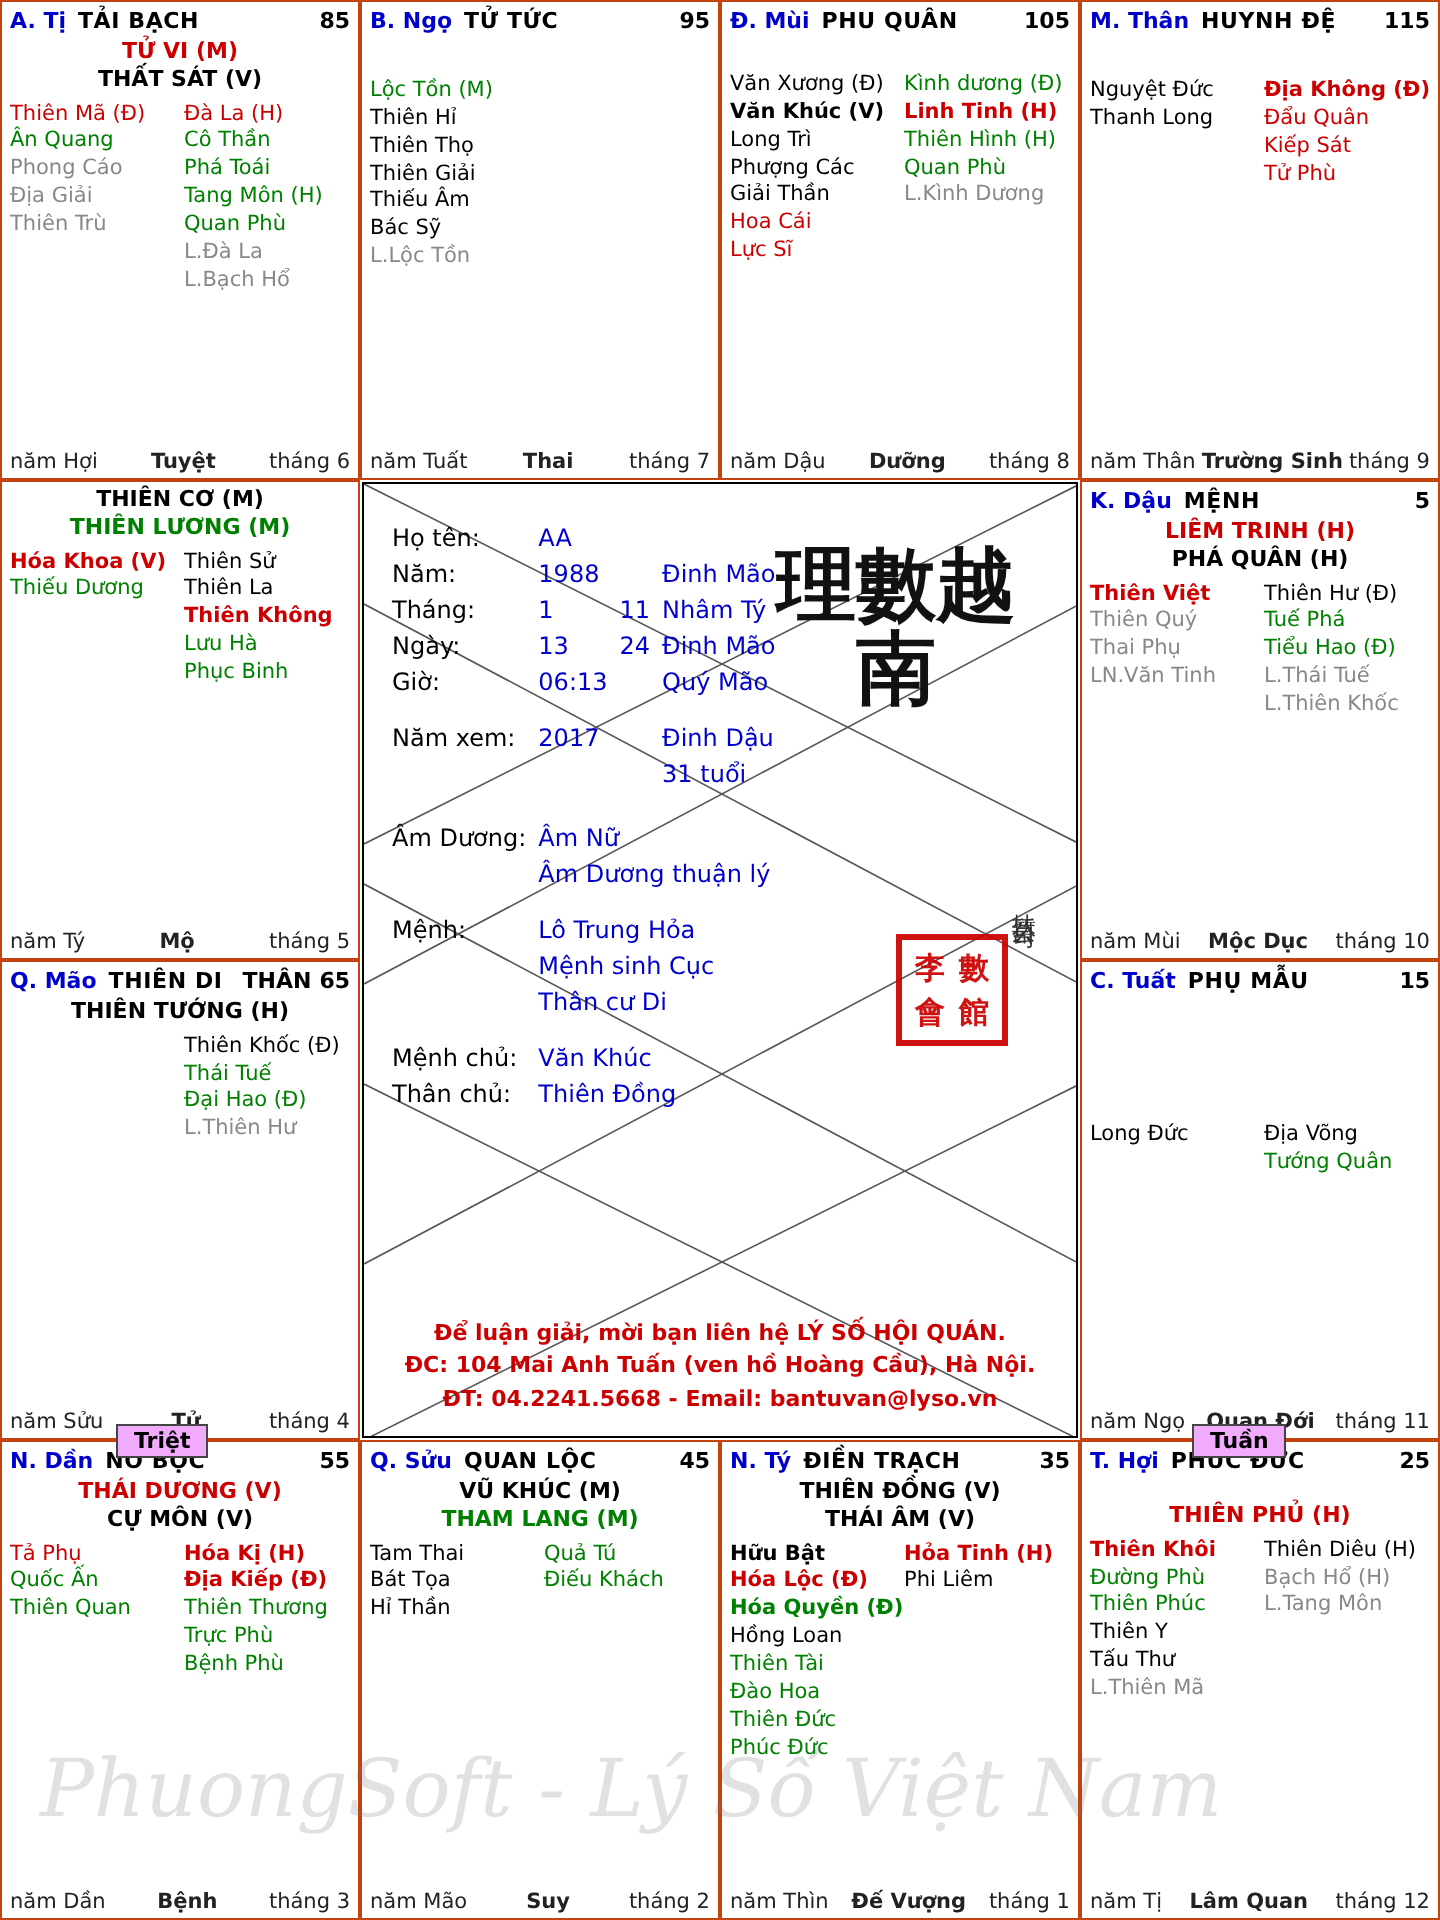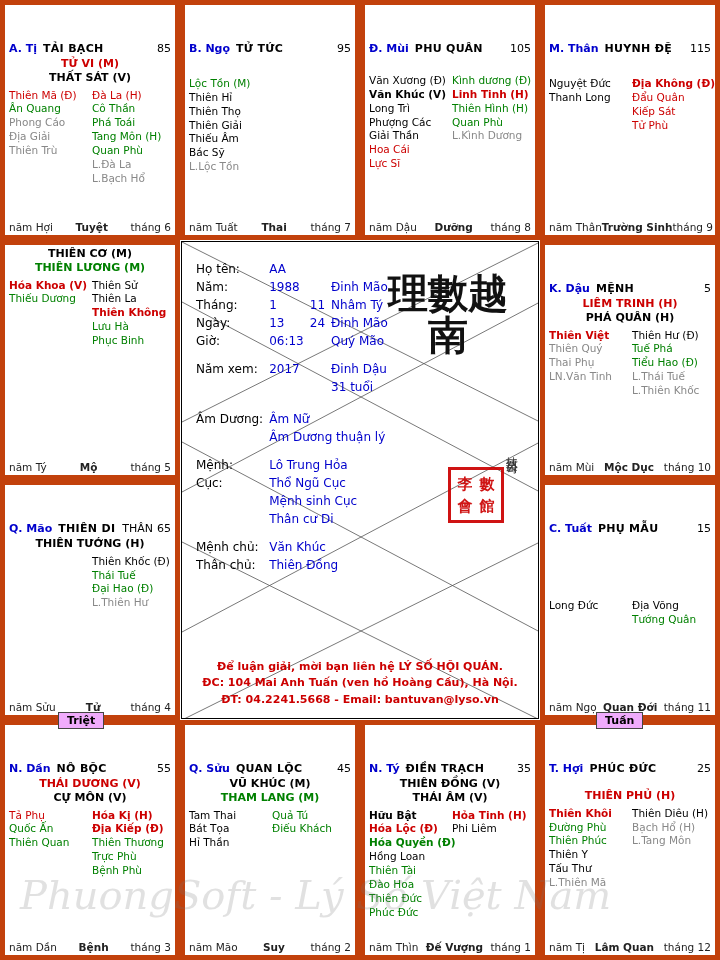--- a/index.html
+++ b/index.html
@@ -15,36 +15,36 @@
   }
   .chart {
     position: absolute;
     left: 0; top: 0;
     width: 720px; height: 960px;
     display: grid;
     grid-template-columns: 180px 180px 180px 180px;
     grid-template-rows: 240px 240px 240px 240px;
   }
   .cell {
-    border: 5px solid #c2410c;
+    border: 1px solid #c2410c;
     position: relative;
     overflow: hidden;
     background: transparent;
   }
   
   .pal-head {
     display: flex;
     align-items: baseline;
     padding: 3px 4px 0 4px;
     font-size: 11px;
     font-weight: bold;
   }
   .pal-chi { color: #0000cc; margin-right: 6px; white-space: nowrap; }
   .pal-name { color: #000; flex: 1; letter-spacing: .3px; }
-  .pal-num { color: #000; font-weight: normal; margin-top: 34px; }
+  .pal-num { color: #000; font-weight: bold; }
 
   .stars-main {
     text-align: center;
     margin-top: 2px;
     line-height: 1.25;
   }
   .s-red   { color: #cc0000; font-weight: bold; }
   .s-green { color: #008000; font-weight: bold; }
   .s-black { color: #000000; font-weight: bold; }
 
@@ -609,24 +609,20 @@
             <td style="height:10px"></td>
             <td></td>
             <td></td>
             <td></td>
           </tr>
       <tr>
         <td class="lab">Mệnh:</td>
         <td colspan="3">Lô Trung Hỏa</td>
       </tr>
       <tr>
-        <td class="lab">Cục:</td>
-        <td colspan="3">Thổ Ngũ Cục</td>
-      </tr>
-      <tr>
         <td></td>
         <td colspan="3">Mệnh sinh Cục</td>
       </tr>
       <tr>
         <td></td>
         <td colspan="3">Thân cư Di</td>
       </tr>
       <tr>
             <td style="height:10px"></td>
             <td></td>

